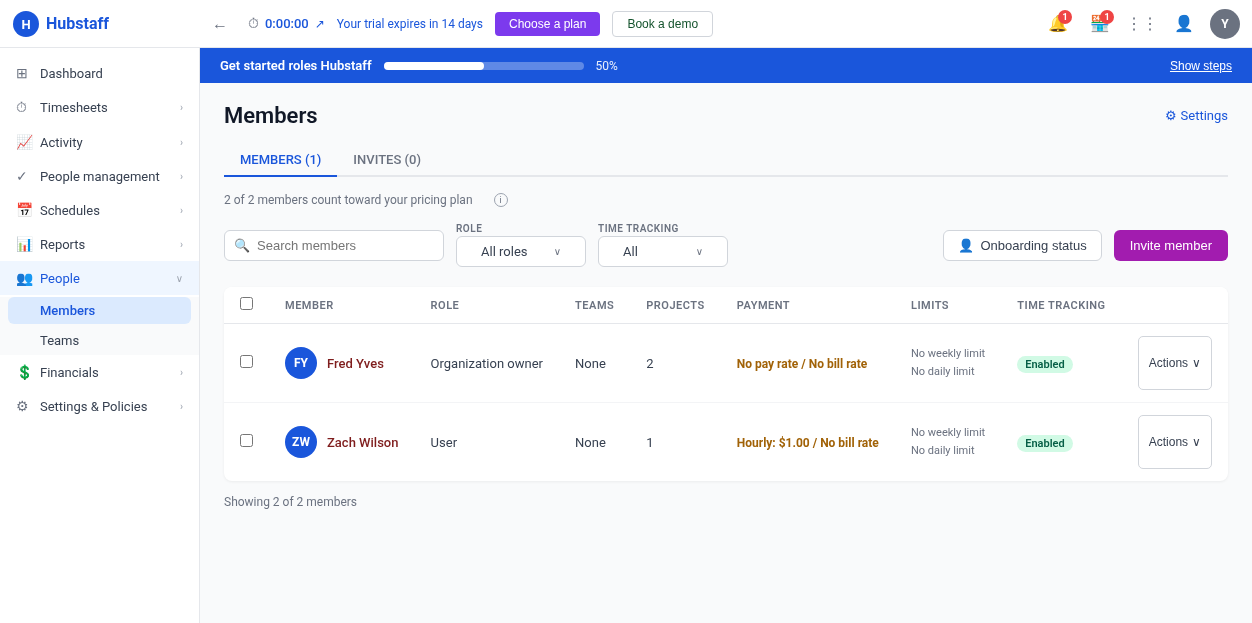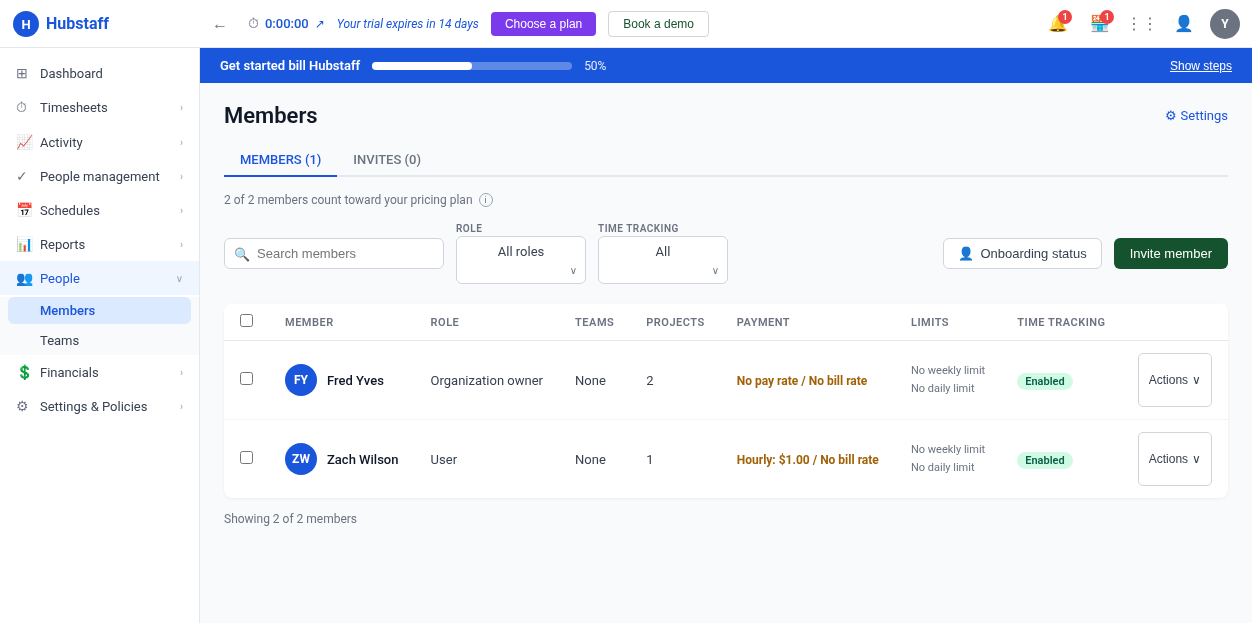--- a/index.html
+++ b/index.html
@@ -8,21 +8,21 @@
     .app-wrapper { display: flex; flex-direction: column; height: 623px; width: 1252px; overflow: hidden; background: #fff; }
 
     
     .top-nav { display: flex; align-items: center; height: 48px; background: #fff; border-bottom: 1px solid #e5e7eb; padding: 0 12px; gap: 12px; flex-shrink: 0; }
     .logo { display: flex; align-items: center; gap: 6px; font-weight: 700; font-size: 16px; color: #1a56db; width: 180px; }
     .logo-icon { width: 28px; height: 28px; }
     .timer-area { display: flex; align-items: center; gap: 6px; }
     .timer-icon { color: #6b7280; font-size: 14px; }
     .timer-value { color: #1a56db; font-size: 13px; font-weight: 500; }
     .timer-arrow { color: #1a56db; font-size: 12px; }
-    .trial-text { color: #374151; font-size: 12px; font-style: italic; }
+    .trial-text { color: #374151; font-size: 12px; }
     .trial-text span { color: #1a56db; }
     .choose-plan-btn { background: #7c3aed; color: #fff; border: none; border-radius: 4px; padding: 5px 14px; font-size: 12px; cursor: pointer; font-weight: 500; }
     .book-demo-btn { background: #fff; color: #14532d; border: 1px solid #d1d5db; border-radius: 4px; padding: 5px 14px; font-size: 12px; cursor: pointer; }
     .nav-right { display: flex; align-items: center; gap: 10px; margin-left: auto; }
     .nav-icon-btn { position: relative; cursor: pointer; width: 32px; height: 32px; display: flex; align-items: center; justify-content: center; border-radius: 50%; color: #6b7280; font-size: 16px; }
     .badge { position: absolute; top: 2px; right: 2px; background: #ef4444; color: #fff; border-radius: 50%; width: 14px; height: 14px; font-size: 9px; display: flex; align-items: center; justify-content: center; font-weight: 700; }
     .avatar { width: 30px; height: 30px; border-radius: 50%; background: #6b7280; color: #fff; display: flex; align-items: center; justify-content: center; font-size: 12px; font-weight: 700; cursor: pointer; }
 
     
     .main-layout { display: flex; flex: 1; overflow: hidden; }
@@ -55,44 +55,44 @@
     .page-title { font-size: 22px; font-weight: 600; color: #111827; }
     .settings-link { display: flex; align-items: center; gap: 4px; color: #1a56db; font-size: 13px; cursor: pointer; }
     .settings-icon { font-size: 13px; }
 
     
     .tabs { display: flex; border-bottom: 2px solid #e5e7eb; margin-bottom: 16px; gap: 0; }
     .tab { padding: 8px 16px; font-size: 13px; font-weight: 500; cursor: pointer; color: #6b7280; border-bottom: 2px solid transparent; margin-bottom: -2px; }
     .tab.active { color: #1a56db; border-bottom: 2px solid #1a56db; }
 
     
-    .info-text { font-size: 12px; color: #6b7280; margin-bottom: 16px; display: flex; align-items: center; gap: 6px; }
+    .info-text { font-size: 12px; color: #6b7280; margin-bottom: 16px; display: flex; align-items: center; gap: 21px; }
     .info-icon { width: 14px; height: 14px; border-radius: 50%; border: 1px solid #9ca3af; display: inline-flex; align-items: center; justify-content: center; font-size: 9px; color: #6b7280; }
 
     
     .filters-row { display: flex; align-items: center; gap: 12px; margin-bottom: 20px; }
     .search-wrap { position: relative; }
     .search-icon-inner { position: absolute; left: 10px; top: 50%; transform: translateY(-50%); color: #9ca3af; font-size: 13px; }
     .search-input { padding: 7px 12px 7px 32px; border: 1px solid #d1d5db; border-radius: 6px; font-size: 13px; width: 220px; color: #374151; outline: none; }
     .filter-group { display: flex; flex-direction: column; gap: 2px; }
     .filter-label { font-size: 10px; font-weight: 600; color: #6b7280; text-transform: uppercase; letter-spacing: 0.5px; }
-    .filter-select { display: flex; align-items: center; gap: 6px; padding: 7px 8px; border: 1px solid #d1d5db; border-radius: 6px; font-size: 13px; color: #374151; cursor: pointer; background: #fff; min-width: 130px; flex-direction: column; }
+    .filter-select { display: flex; align-items: center; gap: 6px; padding: 7px 24px; border: 1px solid #d1d5db; border-radius: 6px; font-size: 13px; color: #374151; cursor: pointer; background: #fff; min-width: 130px; }
     .filter-select .chevron { margin-left: auto; color: #6b7280; font-size: 10px; }
     .onboarding-btn { display: flex; align-items: center; gap: 6px; padding: 7px 14px; border: 1px solid #d1d5db; border-radius: 6px; font-size: 13px; color: #374151; cursor: pointer; background: #fff; margin-left: auto; }
-    .invite-btn { background: #14532d; color: #fff; border: none; border-radius: 6px; padding: 8px 16px; font-size: 13px; font-weight: 500; cursor: pointer; }
+    .invite-btn { background: #a21caf; color: #fff; border: none; border-radius: 6px; padding: 8px 16px; font-size: 13px; font-weight: 500; cursor: pointer; }
 
     
     .members-table { width: 100%; border-collapse: collapse; background: #fff; border-radius: 8px; overflow: hidden; box-shadow: 0 1px 3px rgba(0,0,0,0.06); }
     .members-table th { text-align: left; padding: 10px 16px; font-size: 11px; font-weight: 600; color: #6b7280; text-transform: uppercase; letter-spacing: 0.5px; border-bottom: 1px solid #e5e7eb; background: #fff; }
     .members-table td { padding: 12px 16px; border-bottom: 1px solid #f3f4f6; font-size: 13px; color: #374151; vertical-align: middle; }
     .members-table tr:last-child td { border-bottom: none; }
     .members-table .checkbox-col { width: 32px; }
     .member-info { display: flex; align-items: center; gap: 10px; }
     .member-avatar { width: 32px; height: 32px; border-radius: 50%; background: #1a56db; color: #fff; display: flex; align-items: center; justify-content: center; font-size: 12px; font-weight: 700; flex-shrink: 0; }
-    .member-name { font-weight: 500; color: #0f172a; }
+    .member-name { font-weight: 500; color: #7f1d1d; }
     .badge-enabled { background: #d1fae5; color: #065f46; font-size: 11px; font-weight: 600; padding: 2px 8px; border-radius: 10px; }
     .limit-text { font-size: 11px; color: #6b7280; line-height: 1.6; }
     .payment-text { font-size: 12px; color: #a16207; font-weight: bold; }
     .actions-btn { display: flex; align-items: center; gap: 4px; padding: 19px 10px; border: 1px solid #d1d5db; border-radius: 5px; font-size: 12px; color: #374151; cursor: pointer; background: #fff; }
     .showing-text { font-size: 12px; color: #6b7280; margin-top: 14px; }
     input[type="checkbox"] { cursor: pointer; }
   </style>
 </head>
 <body>
 
@@ -190,21 +190,21 @@
       <div class="sidebar-item">
         <span class="icon">⚙</span>
         <span>Settings &amp; Policies</span>
         <span class="chevron">›</span>
       </div>
     </aside>
 
     <main class="content-area">
 
       <div class="get-started-banner">
-        <span class="get-started-text">Get started bill Hubstaff</span>
+        <span class="get-started-text">Get started roles Hubstaff</span>
         <div class="progress-bar-bg">
           <div class="progress-bar-fill"></div>
         </div>
         <span class="progress-pct">50%</span>
         <button class="show-steps-btn">Show steps</button>
       </div>
 
       <div class="page-content">
 
         <div class="page-header">

